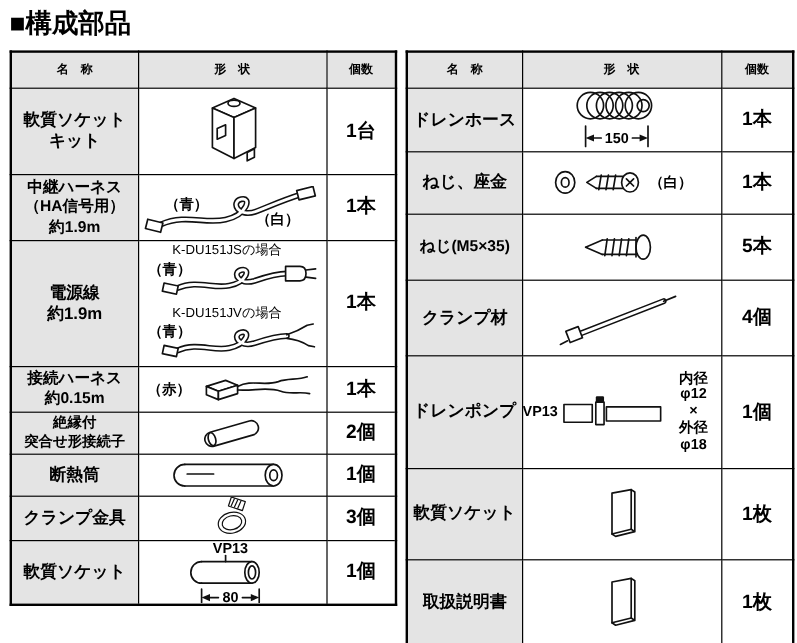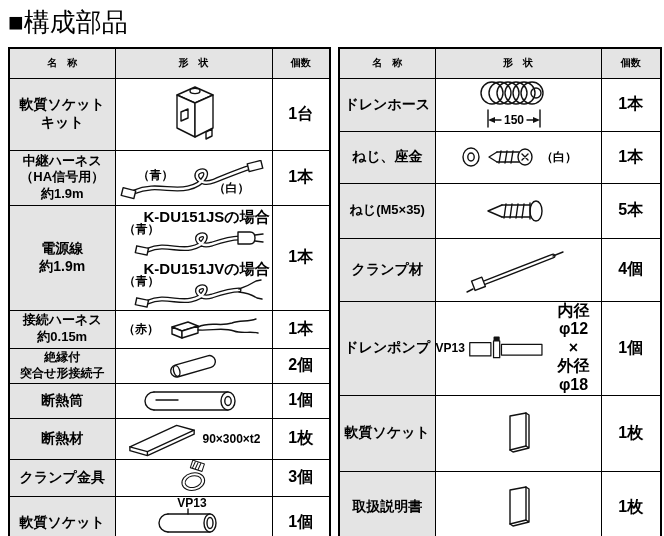--- a/index.html
+++ b/index.html
@@ -1,35 +1,35 @@
 <!DOCTYPE html>
 <html><head>
 <meta charset="utf-8">
 <style>
   html,body{margin:0;padding:0;background:#fff;}
   .page{width:664px;height:536px;background:#fff;overflow:hidden;box-sizing:border-box;
         padding:5px 0 0 8px;font-family:"Liberation Sans","DejaVu Sans",sans-serif;color:#000;}
-  .title{font-size:26px;font-weight:normal;margin:0 0 7px 0;}
+  .title{font-size:22px;font-weight:bold;margin:0 0 7px 0;}
   .tables{display:flex;align-items:flex-start;gap:7px;}
   table.parts{border-collapse:collapse;table-layout:fixed;border:2px solid #000;background:#fff;}
   table.parts th,table.parts td{border:1px solid #000;padding:0;overflow:hidden;}
   th.h{background:#e4e4e4;font-size:10px;font-weight:bold;text-align:center;vertical-align:middle;}
   td.name{background:#e4e4e4;font-weight:bold;font-size:14px;text-align:center;vertical-align:middle;
           white-space:pre-line;line-height:1.28;}
   td.name.md{font-size:13px;}
   td.name.sm{font-size:12px;}
   td.qty{font-weight:bold;font-size:16px;text-align:center;vertical-align:middle;}
   td.shape{text-align:center;vertical-align:middle;position:relative;}
   .relbox{position:relative;width:100%;height:100%;}
   .lbl{position:absolute;font-size:12px;font-weight:bold;white-space:nowrap;}
   .inline-lbl{font-size:12px;font-weight:bold;}
   .flexmid{display:flex;align-items:center;justify-content:center;gap:5px;height:100%;}
-  .stack3{font-size:16px;font-weight:bold;line-height:1.15;text-align:center;}
+  .stack3{font-size:12px;font-weight:bold;line-height:1.15;text-align:center;}
   .pcase{position:relative;height:50px;margin-top:2px;}
-  .pcap{font-size:15px;font-weight:bold;text-align:left;padding-left:28px;line-height:1.15;}
+  .pcap{font-size:11px;font-weight:normal;text-align:left;padding-left:28px;line-height:1.15;}
   svg{display:block;margin:0 auto;}
   svg .ln{fill:none;stroke:#111;stroke-width:1.4;stroke-linejoin:round;stroke-linecap:round;}
   svg .fw{fill:#fff;stroke:#111;stroke-width:1.4;stroke-linejoin:round;}
   svg .ca{fill:none;stroke:#111;stroke-width:5;stroke-linecap:round;}
   svg .cb{fill:none;stroke:#fff;stroke-width:2.4;stroke-linecap:round;}
   svg .dk{fill:#111;stroke:none;}
   svg .txt{font-family:"Liberation Sans","DejaVu Sans",sans-serif;font-size:12px;font-weight:bold;fill:#000;stroke:none;}
 </style>
 </head>
 <body>
@@ -155,33 +155,20 @@
             <path class="ln" d="M12 4 H86 M12 22 H86"></path>
             <path class="ln" d="M12 4 A9 9 0 0 0 12 22"></path>
             <path class="ln" d="M14 12 H36"></path>
             <ellipse class="fw" cx="86" cy="13" rx="7" ry="9"></ellipse>
             <ellipse class="ln" cx="86" cy="13" rx="3.2" ry="4.5"></ellipse>
           </svg>
         </td>
         <td class="qty">1個</td>
       </tr>
 
-      <tr style="height:35px">
-        <td class="name">断熱材</td>
-        <td class="shape">
-          <div class="flexmid" style="gap:2px">
-            <svg width="74" height="40" viewBox="0 0 76 40" style="margin:0">
-              <path class="fw" d="M4 28 L52 6 L70 11 L22 33 Z"></path>
-              <path class="ln" d="M4 28 L4 32 L22 37 L22 33 M70 11 L70 15 L22 37"></path>
-            </svg>
-            <span class="inline-lbl">90×300×t2</span>
-          </div>
-        </td>
-        <td class="qty">1枚</td>
-      </tr>
 
       <tr style="height:37px">
         <td class="name">クランプ金具</td>
         <td class="shape">
           <svg width="52" height="36" viewBox="0 0 52 50">
             <g transform="rotate(18 32 9)">
               <rect class="fw" x="22" y="3" width="17" height="11"></rect>
               <path class="ln" d="M26 4 L25 13 M30 4 L29 13 M34 4 L33 13"></path>
             </g>
             <g transform="rotate(-14 25 30)">

